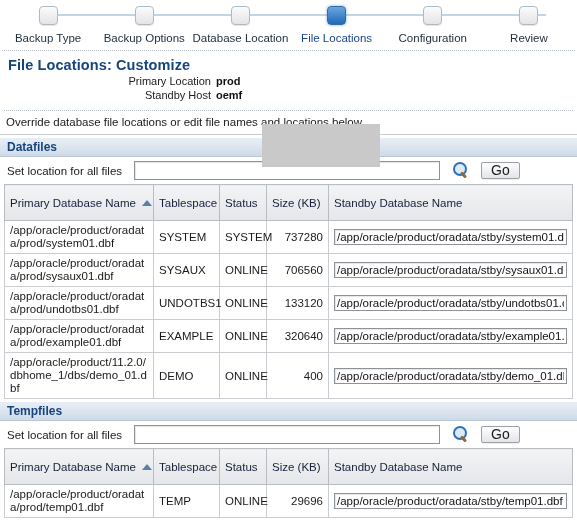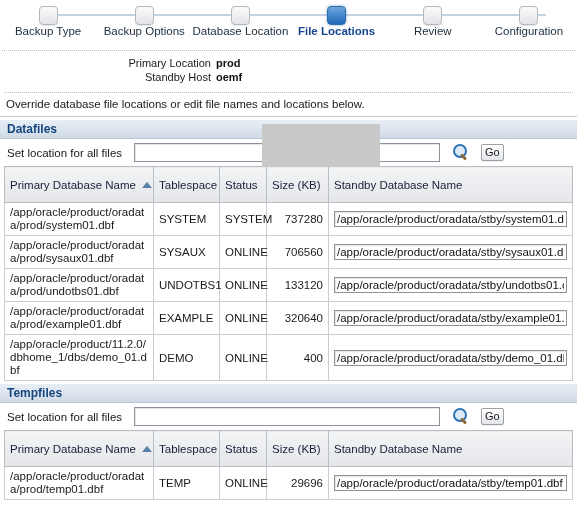--- a/index.html
+++ b/index.html
@@ -27,23 +27,23 @@
     border:1px solid #b4b8bd;
     box-shadow:0 1px 1px rgba(0,0,0,.10);
     margin-top:6px;position:relative;z-index:2;
   }
   .step.active .step-box{
     background:linear-gradient(#6ca6de,#1f69b8);
     border:1px solid #2f6ca8;
     box-shadow:0 0 3px rgba(40,100,170,.55);
   }
   .step-label{
-    font-size:11.5px;color:#23323f;white-space:nowrap;
-  }
-  .step.active .step-label{color:#15458c;font-weight:bold;text-align:center;}
+    margin-top:7px;font-size:11.5px;color:#23323f;white-space:nowrap;
+  }
+  .step.active .step-label{color:#15458c;font-weight:normal;text-align:center;}
   .train-rule{
     height:0;border-top:1px dotted #b9bfc6;margin:0 2px;
   }
 
   
   .head-zone{position:relative;padding:6px 0 0 6px;}
   .page-title{
     font-size:14.5px;font-weight:bold;color:#16447f;letter-spacing:.1px;
     margin:0 0 2px 2px;
   }
@@ -88,22 +88,22 @@
   .magnifier .glass{
     position:absolute;left:1px;top:0px;width:10px;height:10px;border-radius:50%;
     border:2px solid #2f72b8;background:#dceaf7;
   }
   .magnifier .handle{
     position:absolute;left:9px;top:9px;width:7px;height:3px;background:#8a6a3a;
     transform:rotate(45deg);transform-origin:0 50%;border-radius:1px;
   }
   .go-btn{
     font-family:"Liberation Sans", sans-serif;
-    font-size:11px;color:#1b1b1b;
-    padding:1px 3px;border:1px solid #9aa0a6;border-radius:2px;
+    font-size:14px;color:#1b1b1b;
+    padding:1px 9px;border:1px solid #9aa0a6;border-radius:2px;
     background:linear-gradient(#fefefe,#e3e5e8);
     box-shadow:0 1px 0 rgba(0,0,0,.06);
     cursor:pointer;line-height:13px;
   }
 
   
   table.grid{
     border-collapse:collapse;width:569px;margin-left:4px;
     table-layout:fixed;background:#fff;
   }
@@ -160,31 +160,32 @@
         <div class="step">
           <div class="step-box"></div>
           <div class="step-label">Database Location</div>
         </div>
         <div class="step active">
           <div class="step-box"></div>
           <div class="step-label">File Locations</div>
         </div>
         <div class="step">
           <div class="step-box"></div>
+          <div class="step-label">Configuration</div>
+        </div>
+        <div class="step">
+          <div class="step-box"></div>
           <div class="step-label">Review</div>
-        </div>
-        <div class="step">
-          <div class="step-box"></div>
-          <div class="step-label">Configuration</div>
         </div>
       </div>
   </div>
   <div class="train-rule"></div>
 
   <div class="head-zone">
+    <div class="page-title">File Locations: Customize</div>
     <table class="kv-table">
       <tbody>
         <tr>
           <td class="kv-label">Primary Location</td>
           <td class="kv-value">prod</td>
         </tr>
         <tr>
           <td class="kv-label">Standby Host</td>
           <td class="kv-value">oemf</td>
         </tr>

